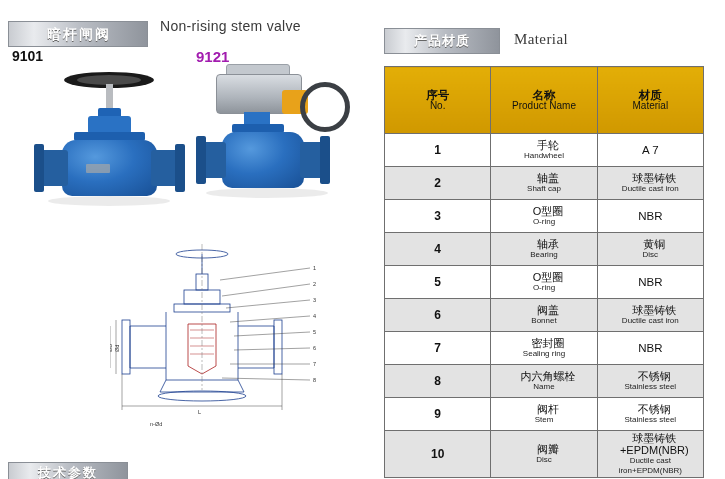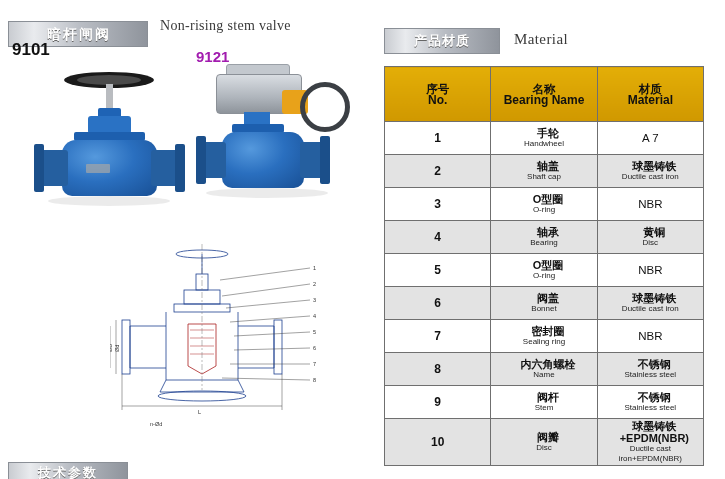--- a/index.html
+++ b/index.html
@@ -23,25 +23,25 @@
     box-sizing:border-box;
   }
   .title-plate .zh{
     position:absolute;left:0;top:0;width:140px;height:24px;line-height:24px;
     text-align:center;font-size:14px;font-weight:bold;color:#ffffff;
     letter-spacing:2px;
     text-shadow:0 1px 0 #666;
   }
   .title-en{
     position:absolute;left:152px;top:4px;
-    font-family:Liberation Serif, serif;
+    font-family:Liberation Sans, sans-serif;
     font-size:14px;color:#3a3a3a;letter-spacing:.3px;
   }
 
-  .model-1{position:absolute;left:12px;top:40px;font-size:17px;font-weight:bold;color:#111;}
+  .model-1{position:absolute;left:12px;top:48px;font-size:14px;font-weight:bold;color:#111;}
   .model-2{position:absolute;left:196px;top:48px;font-size:15px;font-weight:bold;color:#a21caf;}
 
   
   .photo{position:absolute;}
 
   
   .v1{left:30px;top:66px;width:160px;height:160px;}
   .v1 .wheel{
     position:absolute;left:34px;top:6px;width:90px;height:16px;
     border-radius:50%;background:#1a1a1a;
@@ -132,31 +132,31 @@
   }
   table.mat th, table.mat td{
     border:1px solid #6f6f6f;
     text-align:center;
     vertical-align:middle;
     color:#111;
   }
   table.mat thead th{
     background:#d9a400;
     background:linear-gradient(180deg,#e3ae07 0%,#d09800 100%);
-    height:30px;padding:12px 0;margin-left:6px;
+    height:30px;padding:18px 0;margin-left:6px;
   }
   .th-zh{font-size:11.5px;font-weight:bold;line-height:12px;display:block;}
-  .th-en{font-size:12px;font-weight:bold;line-height:10px;display:block;}
+  .th-en{font-size:10px;font-weight:normal;line-height:10px;display:block;}
   table.mat tbody tr{height:33px;}
   table.mat tbody tr.odd td{background:#ffffff;}
   table.mat tbody tr.even td{background:#e3e3e3;}
   td.no{font-size:12px;font-weight:bold;width:34px;}
   td.nm{width:108px;}
   td.mt{width:178px;}
-  .c-zh{display:block;font-size:11px;font-weight:bold;line-height:12px;padding-left:8px;}
+  .c-zh{display:block;font-size:11px;font-weight:normal;line-height:12px;padding-left:8px;}
   .c-en{display:block;font-size:8px;line-height:10px;color:#222;}
   .single{display:block;font-size:11.5px;line-height:14px;}
 </style>
 </head>
 <body>
 
 <div class="page">
 
   <div class="left">
 
@@ -276,21 +276,21 @@
 
     <table class="mat">
       <thead>
         <tr>
           <th class="no">
             <span class="th-zh">序号</span>
             <span class="th-en">No.</span>
           </th>
           <th class="nm">
             <span class="th-zh">名称</span>
-            <span class="th-en">Bearing Name</span>
+            <span class="th-en">Product Name</span>
           </th>
           <th class="mt">
             <span class="th-zh">材质</span>
             <span class="th-en">Material</span>
           </th>
         </tr>
       </thead>
       <tbody>
         <tr class="odd">
           <td class="no">1</td>

